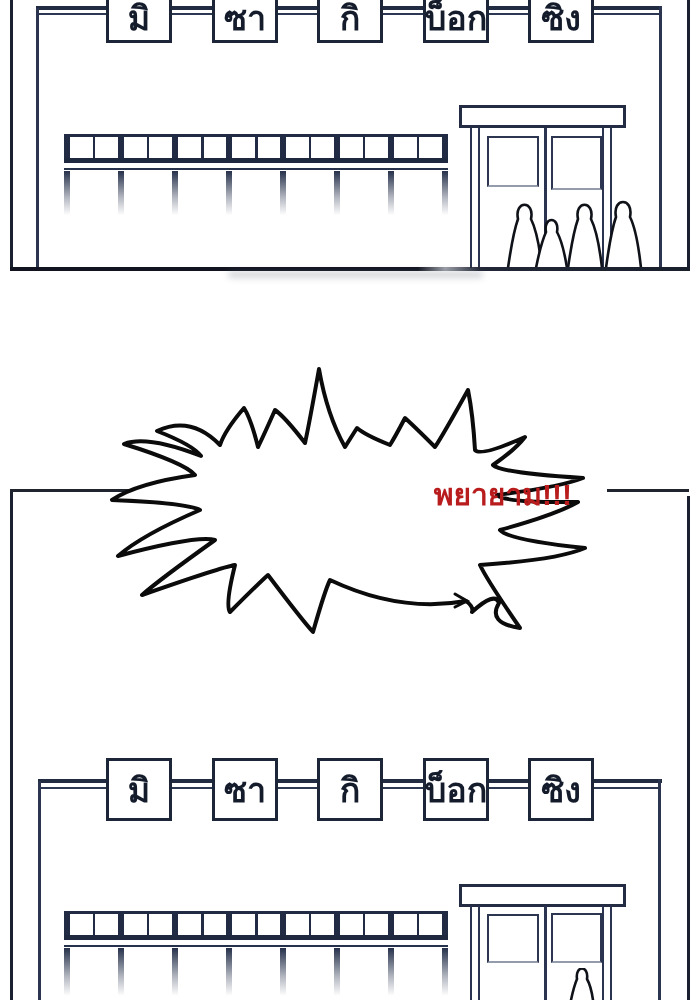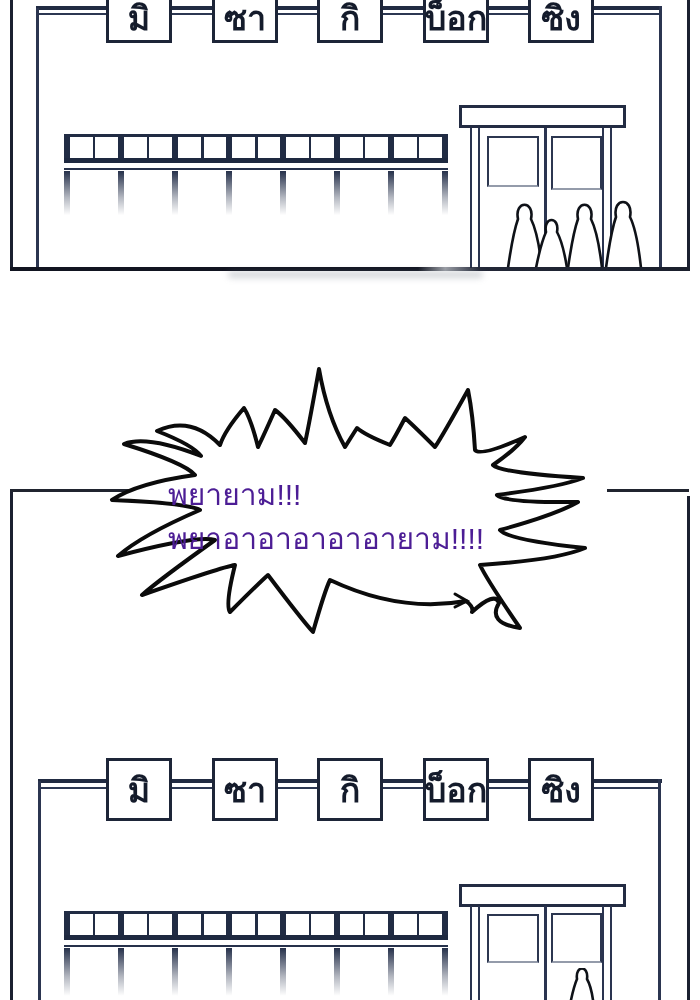--- a/index.html
+++ b/index.html
@@ -47,22 +47,22 @@
   }
   .posts::after{content:"";position:absolute;inset:0;background:linear-gradient(to bottom,rgba(255,255,255,0) 0%,rgba(255,255,255,.65) 55%,#ffffff 92%);}
   
   .canopy{box-sizing:border-box;width:167px;height:23px;border:3px solid #232c43;background:#ffffff;}
   .dpost-double{width:10px;box-sizing:border-box;border-left:2.5px solid #2a3450;border-right:2.5px solid #2a3450;}
   .dpost-single{width:3px;background:#2a3450;}
   .dwin{box-sizing:border-box;border:2.5px solid #2c3650;border-bottom-color:rgba(60,72,100,.55);background:transparent;}
   
   .bubble-svg{left:95px;top:355px;}
   .bubble-text{
-    left:168px;top:473px;width:404px;text-align:left;
-    font-size:30px;font-weight:400;color:#4c1d95;line-height:44px;white-space:nowrap;
+    left:168px;top:473px;width:404px;text-align:right;
+    font-size:30px;font-weight:700;color:#b91c1c;line-height:44px;white-space:nowrap;
   }
 </style>
 </head>
 <body>
 
 <div class="page">
 
   <section>
     <div class="vline frame-left-1"></div>
     <div class="vline frame-right-1"></div>
@@ -179,16 +179,15 @@
          Q 320,72 310,63   Q 300,82 295,90
          Q 270,80 262,73   Q 255,84 250,92
          Q 232,60 224,14   Q 214,70 210,88
          Q 190,62 180,55   Q 168,82 163,92
          Q 156,64 149,53   Q 130,75 125,90 Z" fill="#ffffff" stroke="#0b0b0b" stroke-width="4" stroke-linejoin="round" stroke-linecap="round"></path>
     <path d="M 360,239 L 372,246 L 360,252" fill="none" stroke="#0b0b0b" stroke-width="3" stroke-linecap="round"></path>
   </svg>
 
   <div class="abs bubble-text">
     <div>พยายาม!!!</div>
-    <div>พยาอาอาอาอาอายาม!!!!</div>
   </div>
 
 </div>
 
 </body></html>

